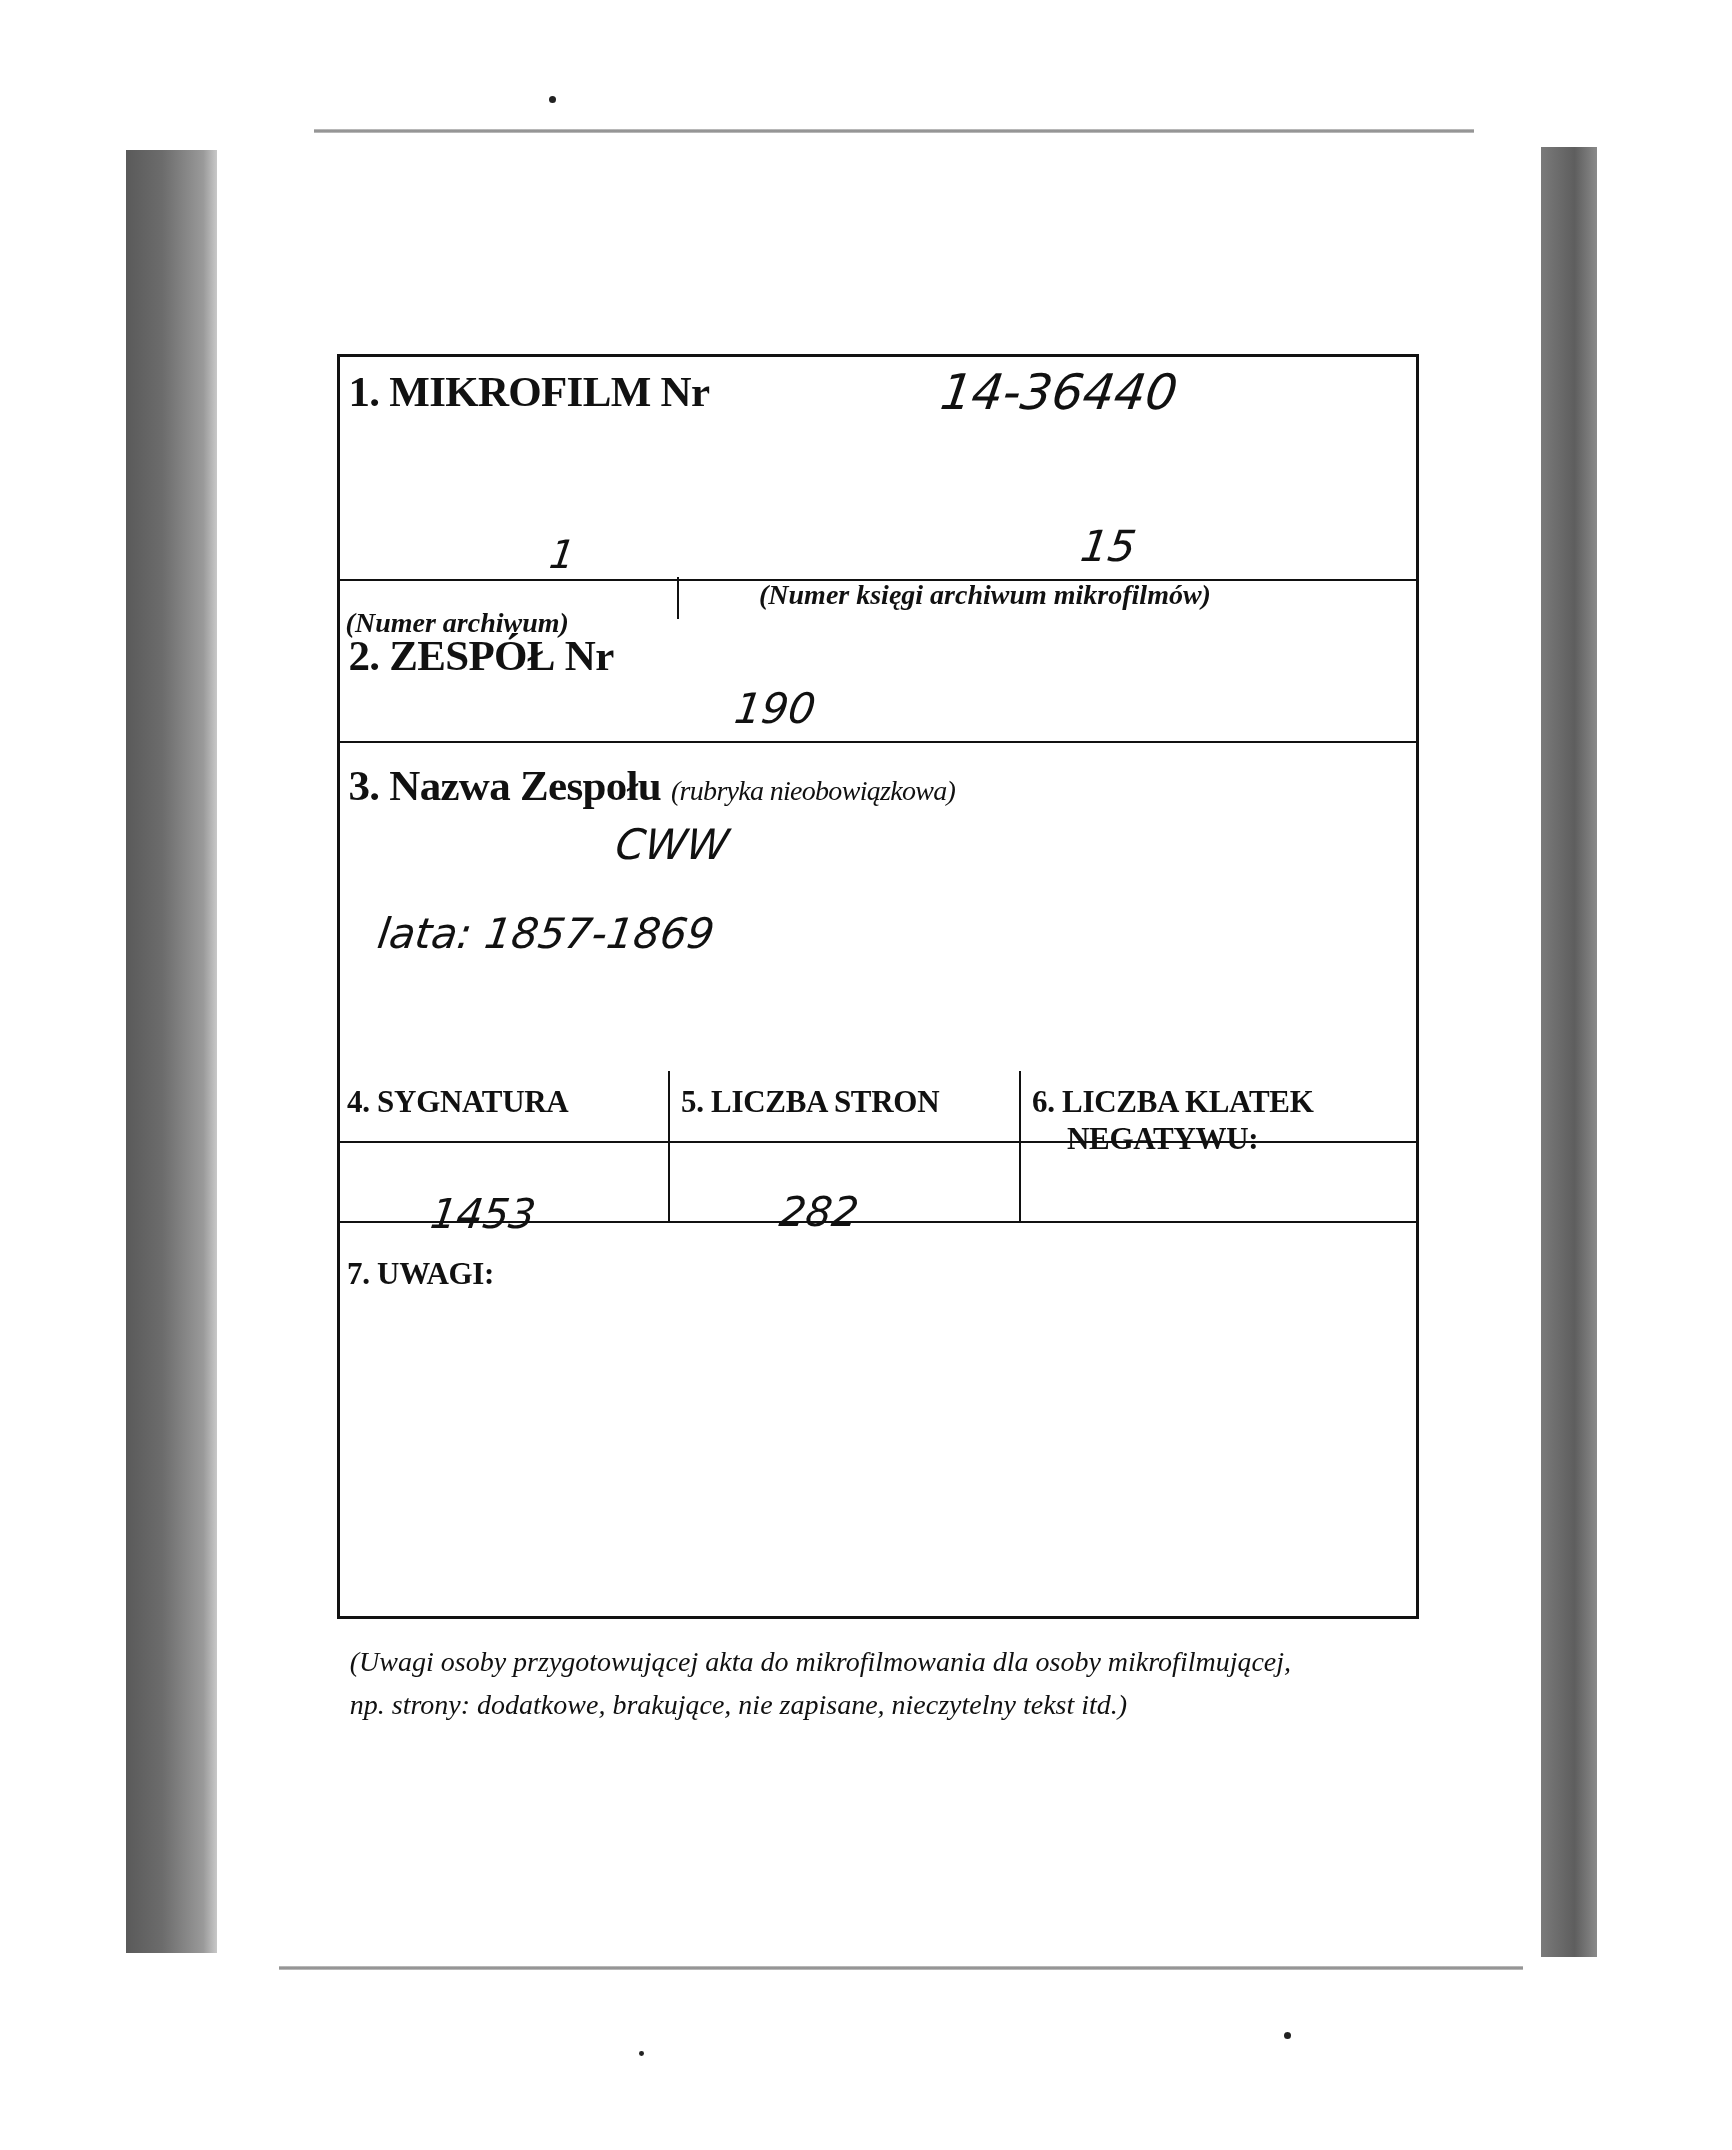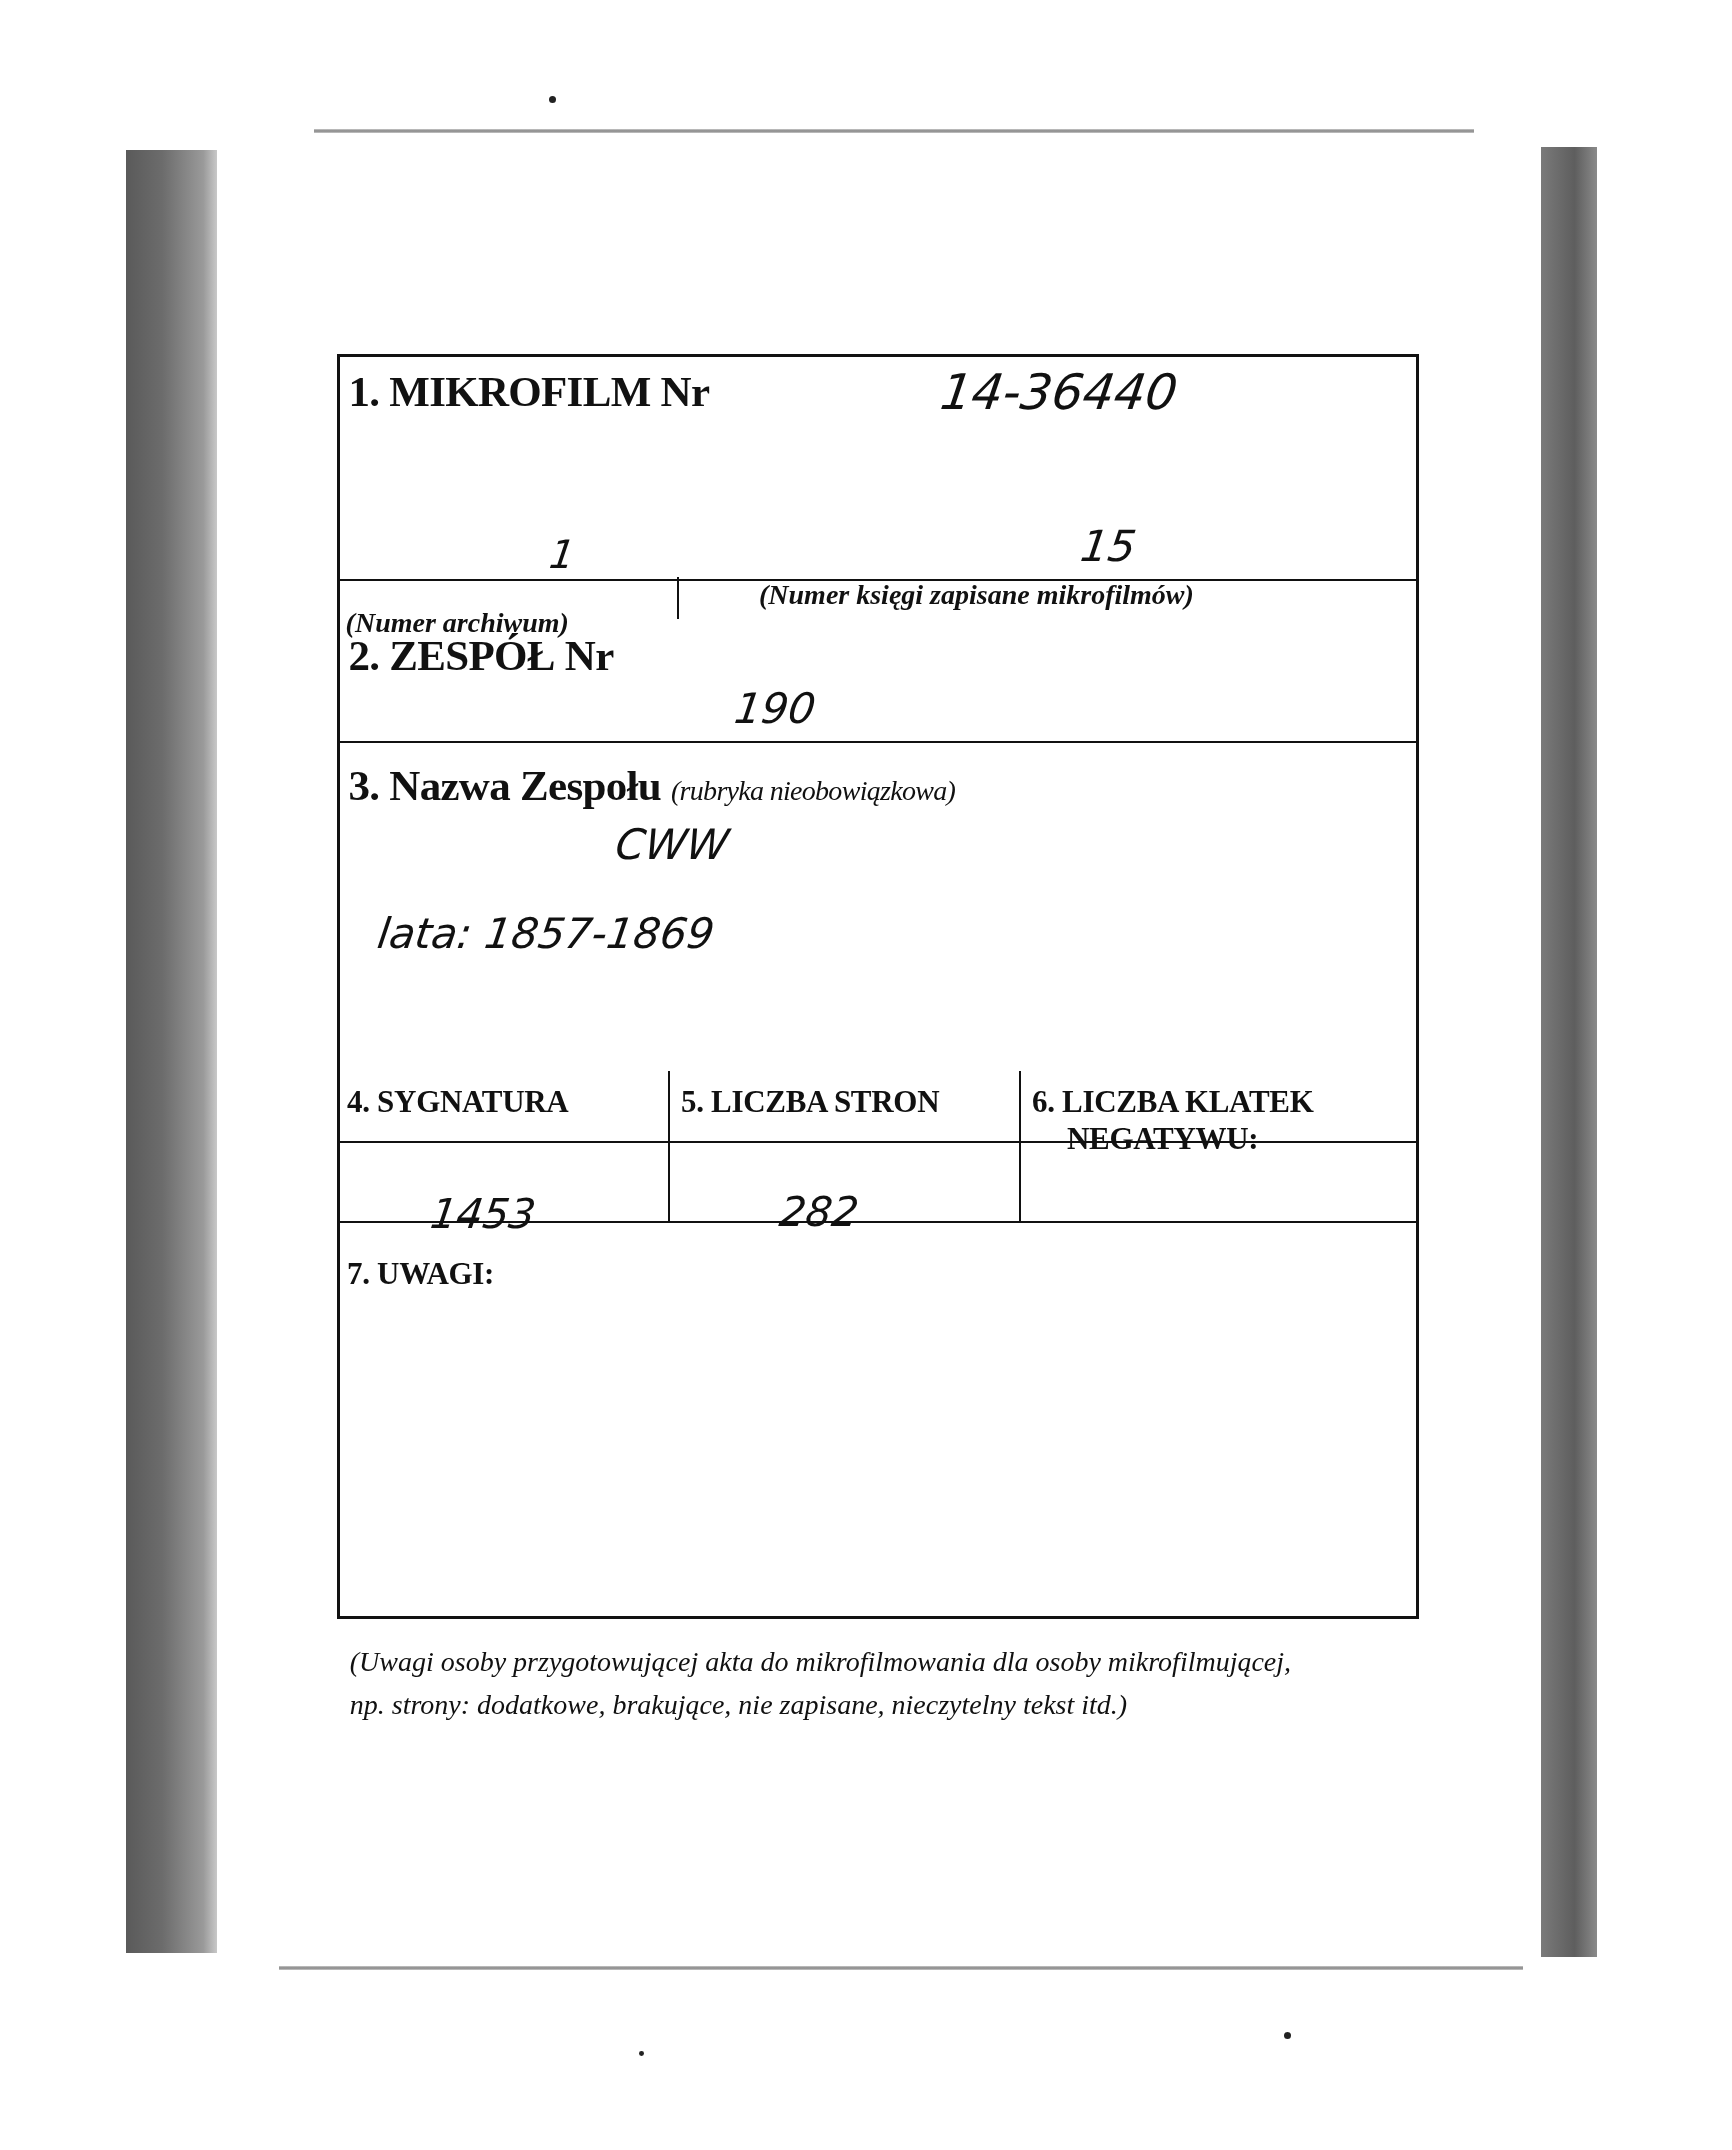--- a/index.html
+++ b/index.html
@@ -44,21 +44,21 @@
 
   <div class="row r1">
     <div class="label-big" style="left:8.4px;top:9.8px;">1. MIKROFILM  Nr</div>
     <div class="hand" style="left:601px;top:7px;font-size:49px;">14-36440</div>
 
     <div class="hand" style="left:210px;top:175px;font-size:39px;">1</div>
     <div class="hand" style="left:741px;top:164px;font-size:43px;">15</div>
 
     <div class="label-ital" style="left:5.6px;top:222px;margin-top:28px;">(Numer archiwum)</div>
     <div class="vdiv" style="left:337px;top:220px;height:42px;"></div>
-    <div class="label-ital" style="left:419px;top:222px;">(Numer księgi zapisane mikrofilmów)</div>
+    <div class="label-ital" style="left:419px;top:222px;">(Numer księgi archiwum mikrofilmów)</div>
   </div>
 
   <div class="row r2">
     <div class="label-big" style="left:8.4px;top:14px;">2. ZESPÓŁ  Nr</div>
     <div class="hand" style="left:395px;top:67px;font-size:42px;">190</div>
   </div>
 
   <div class="row r3">
     <div class="label-big" style="left:8.4px;top:18px;">
       <span>3. Nazwa Zespołu</span>

